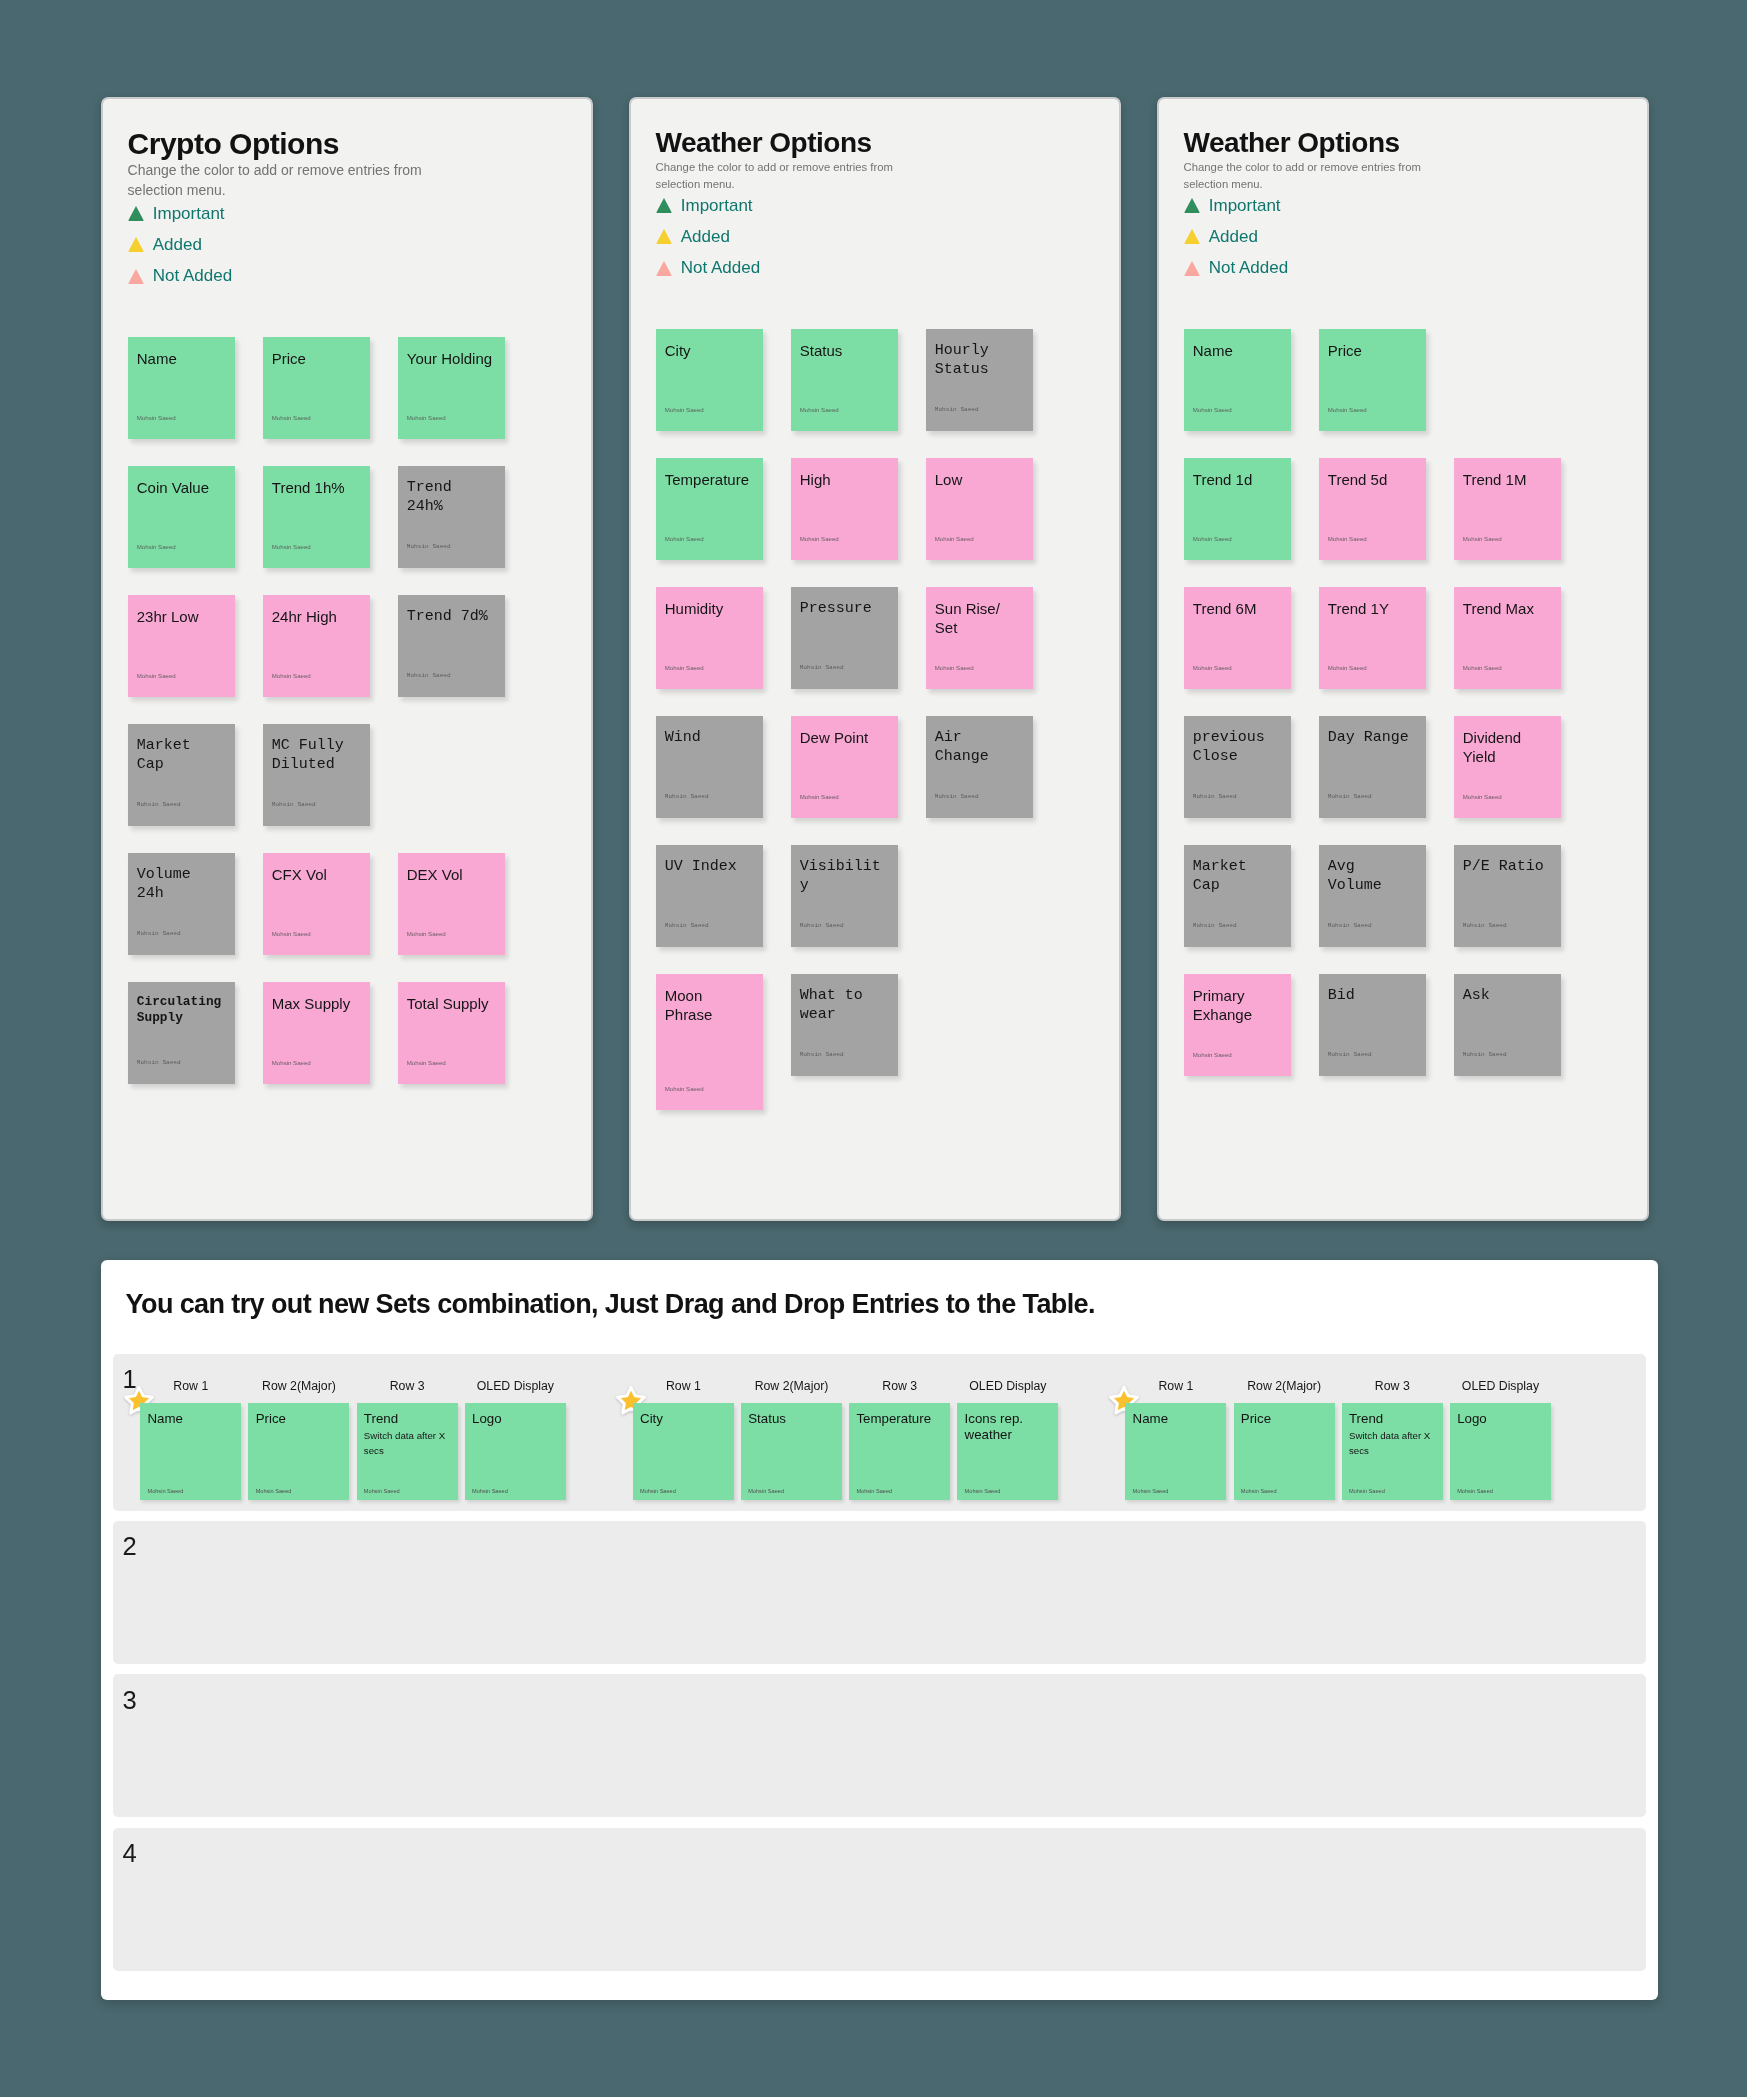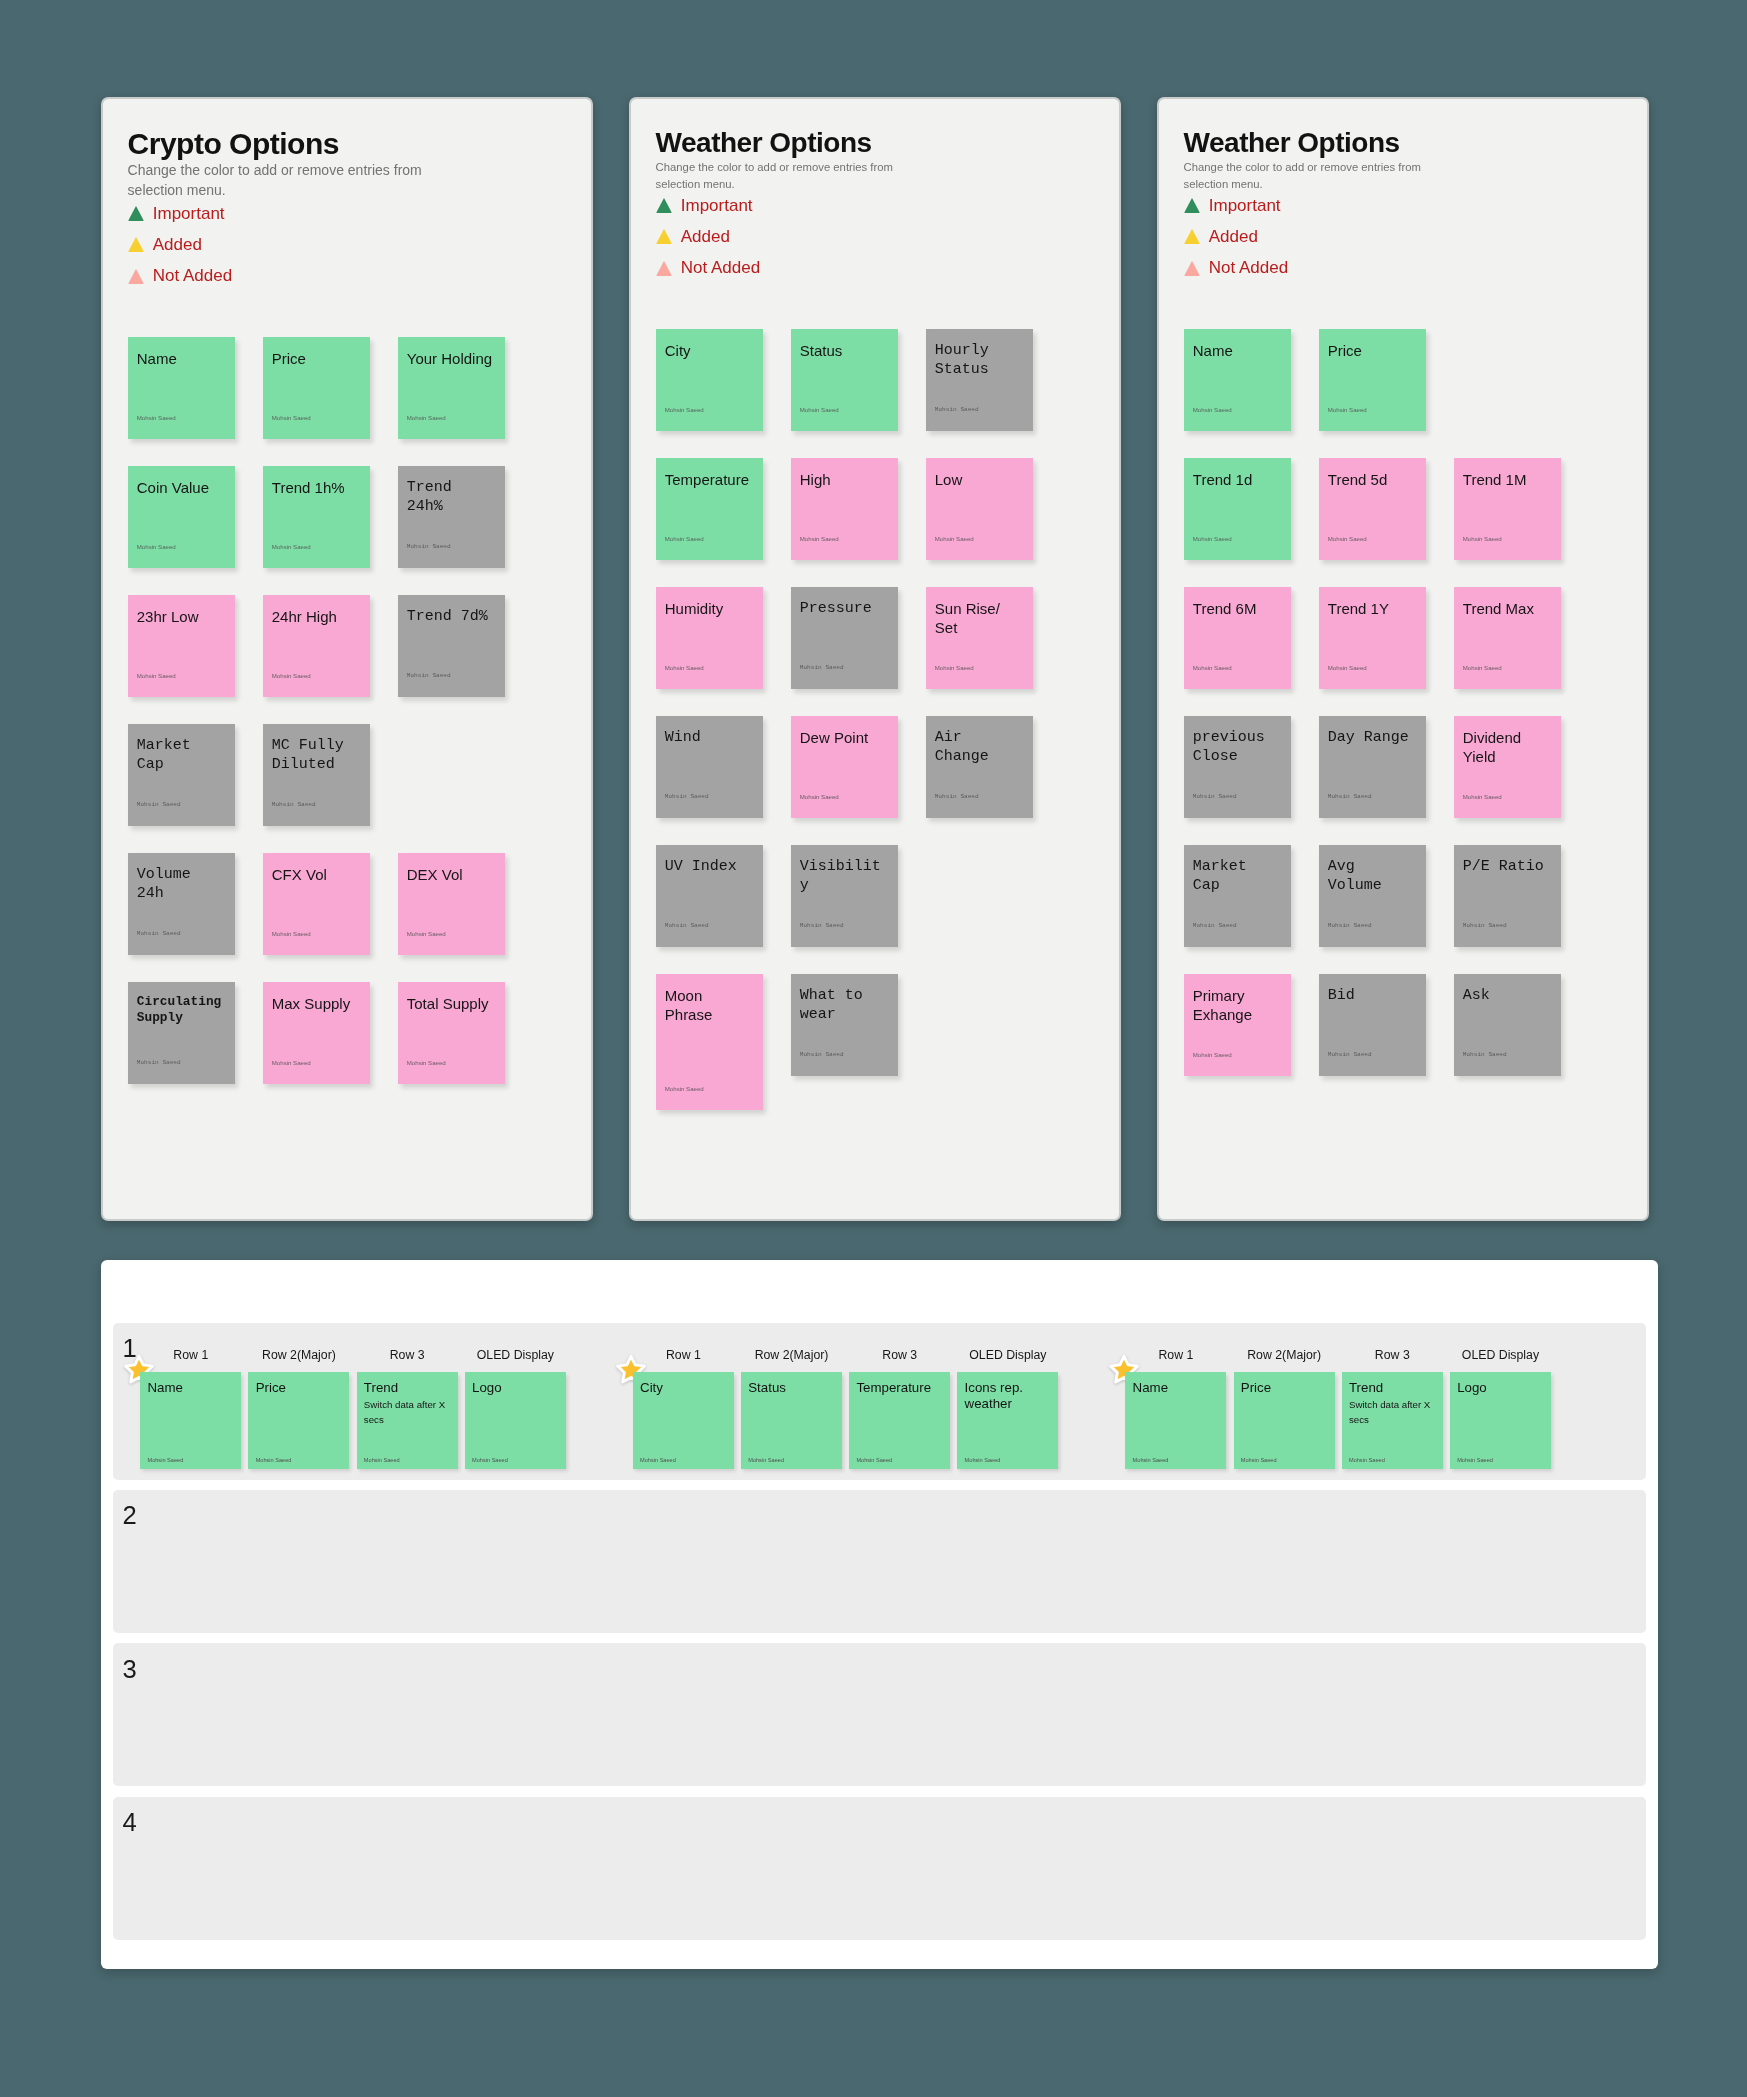--- a/index.html
+++ b/index.html
@@ -52,21 +52,21 @@
   .legend-tri {
     width: 0; height: 0;
     border-left: 8.7px solid transparent;
     border-right: 8.7px solid transparent;
     border-bottom: 15.4px solid #2f8e5b;
     border-radius: 1.5px;
     flex: none;
   }
   .legend-tri.added   { border-bottom-color: #f7cf2e; }
   .legend-tri.notadd  { border-bottom-color: #f9a8a0; }
-  .legend-label { font-size: 17px; color: #b91c1c; white-space: nowrap; }
+  .legend-label { font-size: 17px; color: #0f766e; white-space: nowrap; }
 
   
   .grid {
     margin-top: 51px;
     display: grid;
     grid-template-columns: repeat(3, 107px);
     column-gap: 28px;
     row-gap: 27px;
   }
   .note {
@@ -450,20 +450,21 @@
           </div>
           <div class="note yellow">
             <div class="note-label">Ask</div>
             <div class="note-author">Mohsin Saeed</div>
           </div>
         </div>
       </div>
     </div>
 
   <div class="table-card">
+    <div class="table-title">You can try out new Sets combination, Just Drag and Drop Entries to the Table.</div>
     <div class="rows" id="table-rows">
         <div class="row">
           <div class="row-num">1</div>
           <div class="groups">
             <div class="group">
               <span class="star">
                 <svg viewBox="0 0 24 24" aria-hidden="true">
                   <path d="M12 1.8l3.1 6.3 6.9 1-5 4.9 1.2 6.9L12 17.6 5.8 20.9 7 14l-5-4.9 6.9-1z" fill="currentColor" stroke="#ffffff" stroke-width="2.2" stroke-linejoin="round"></path>
                 </svg>
               </span>

